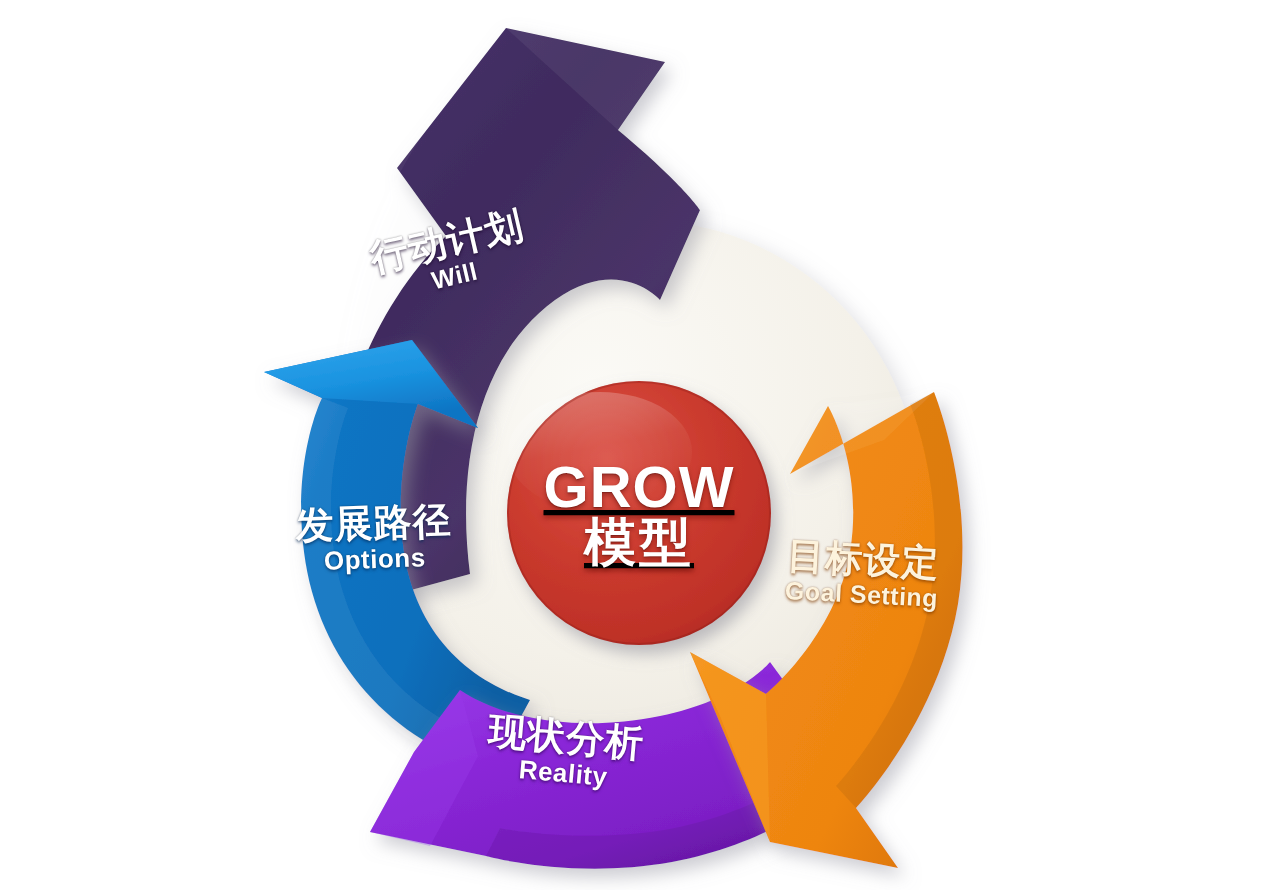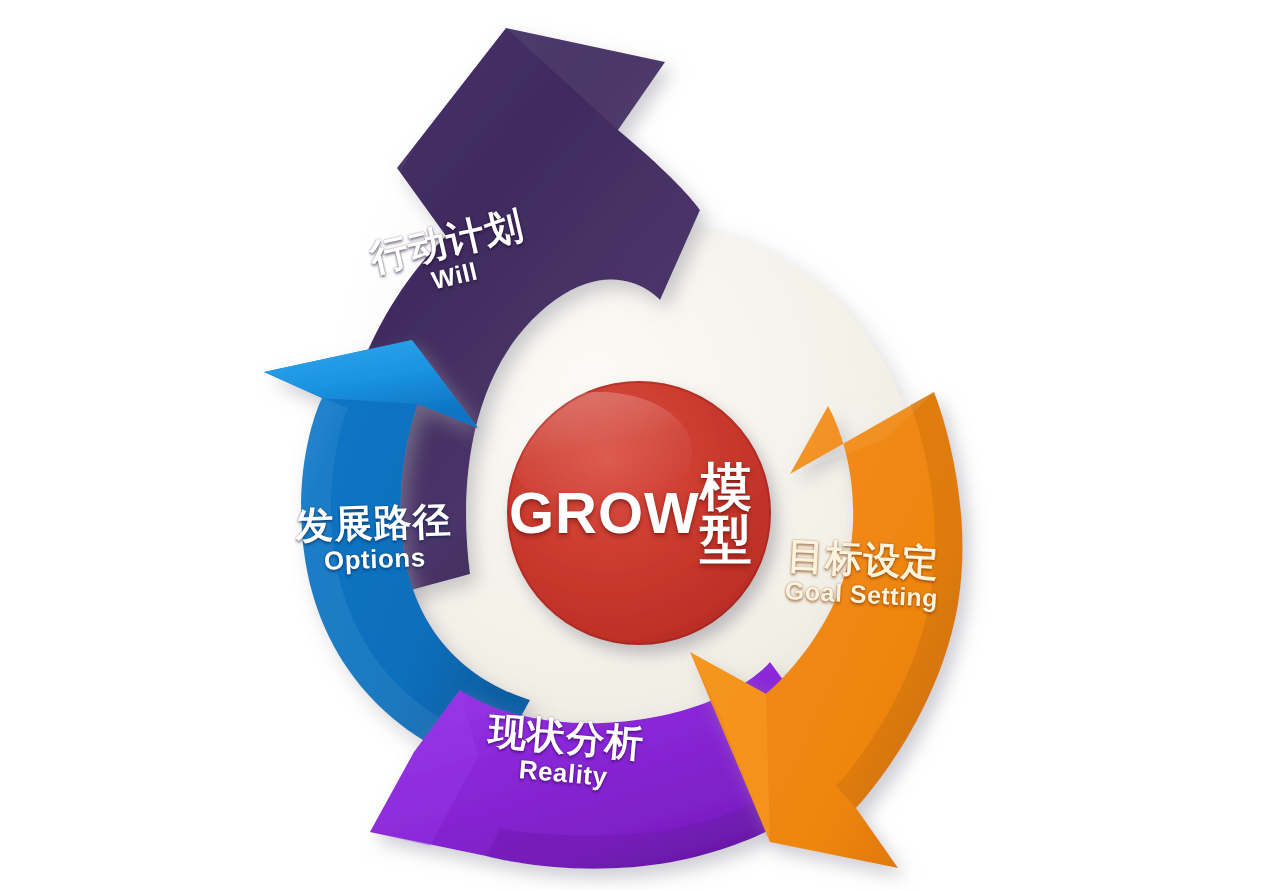--- a/index.html
+++ b/index.html
@@ -86,25 +86,26 @@
   #label-goal .en { font-size: 25px; }
 
   
   #hub-text {
     position: absolute;
     left: 509px;
     top: 383px;
     width: 260px;
     height: 260px;
     display: flex;
-    flex-direction: row;
+    flex-direction: column;
     align-items: center;
     justify-content: center;
     user-select: none;
     pointer-events: none;
+    text-decoration: underline;
   }
   #hub-text .hub-en {
     font-size: 58px;
     font-weight: bold;
     color: #ffffff;
     letter-spacing: 1px;
     text-shadow: 0 3px 5px rgba(110,15,10,0.55), 0 1px 1px rgba(0,0,0,0.3);
     line-height: 1;
   }
   #hub-text .hub-cn {

